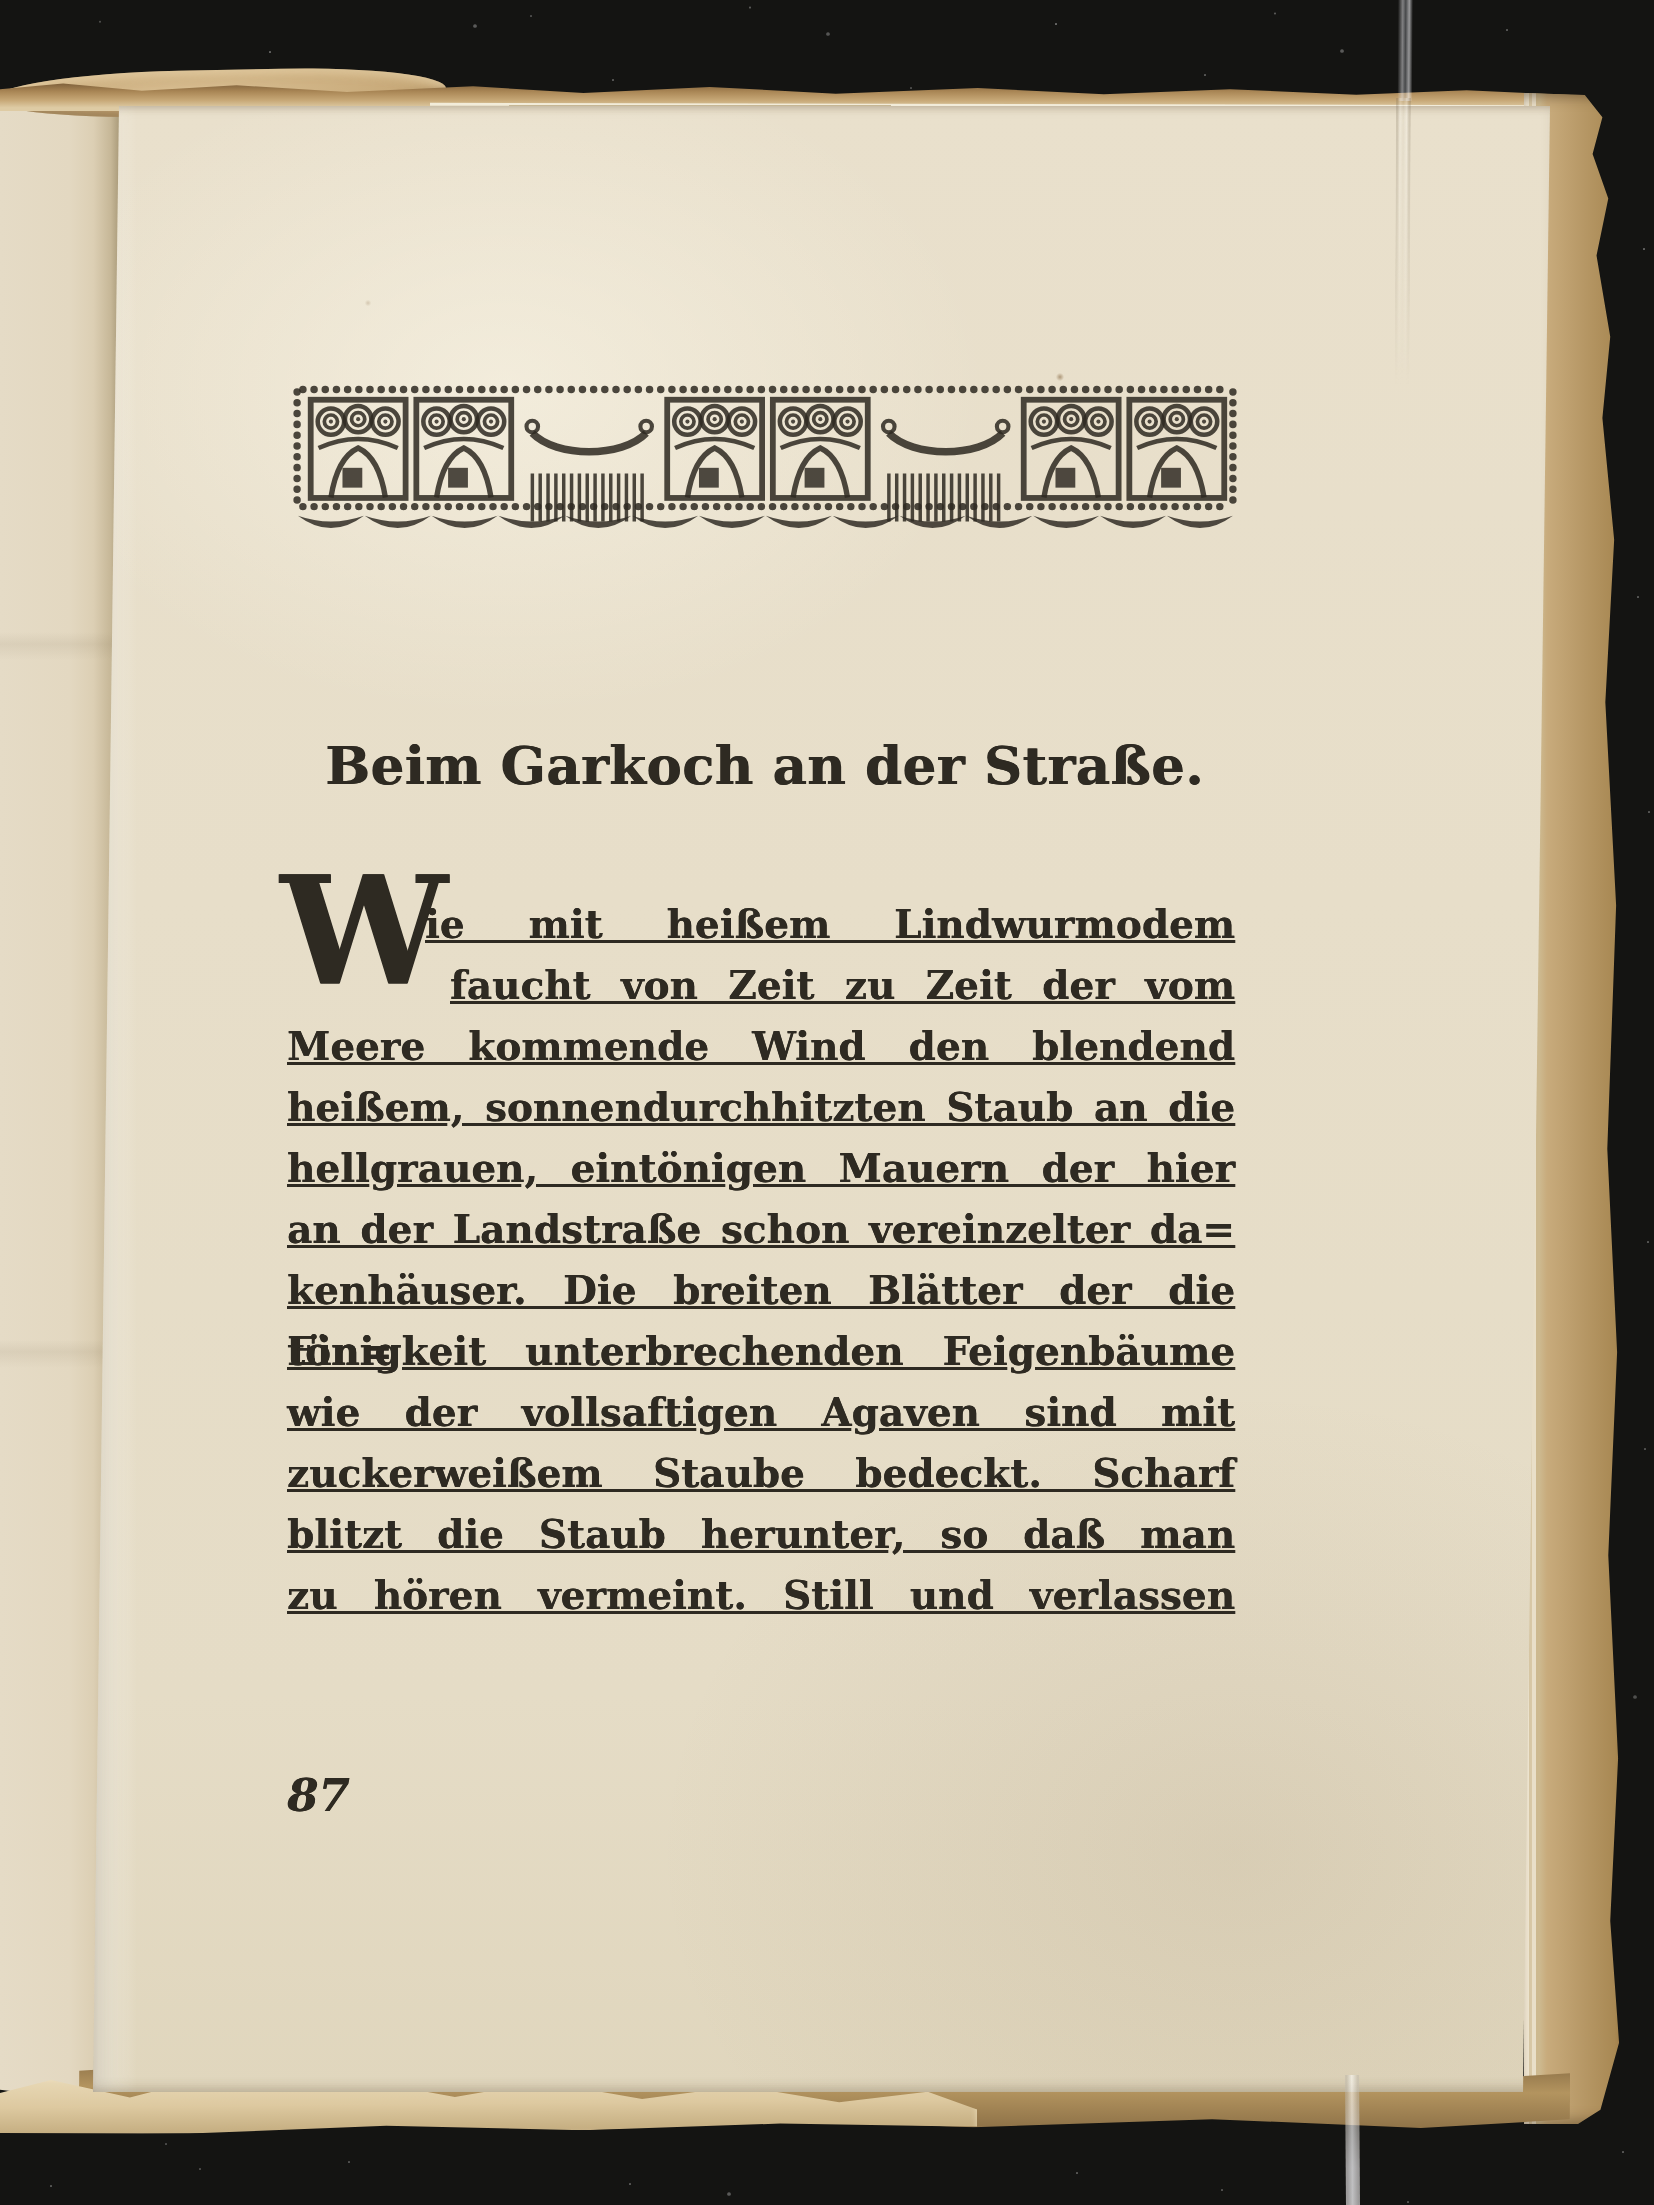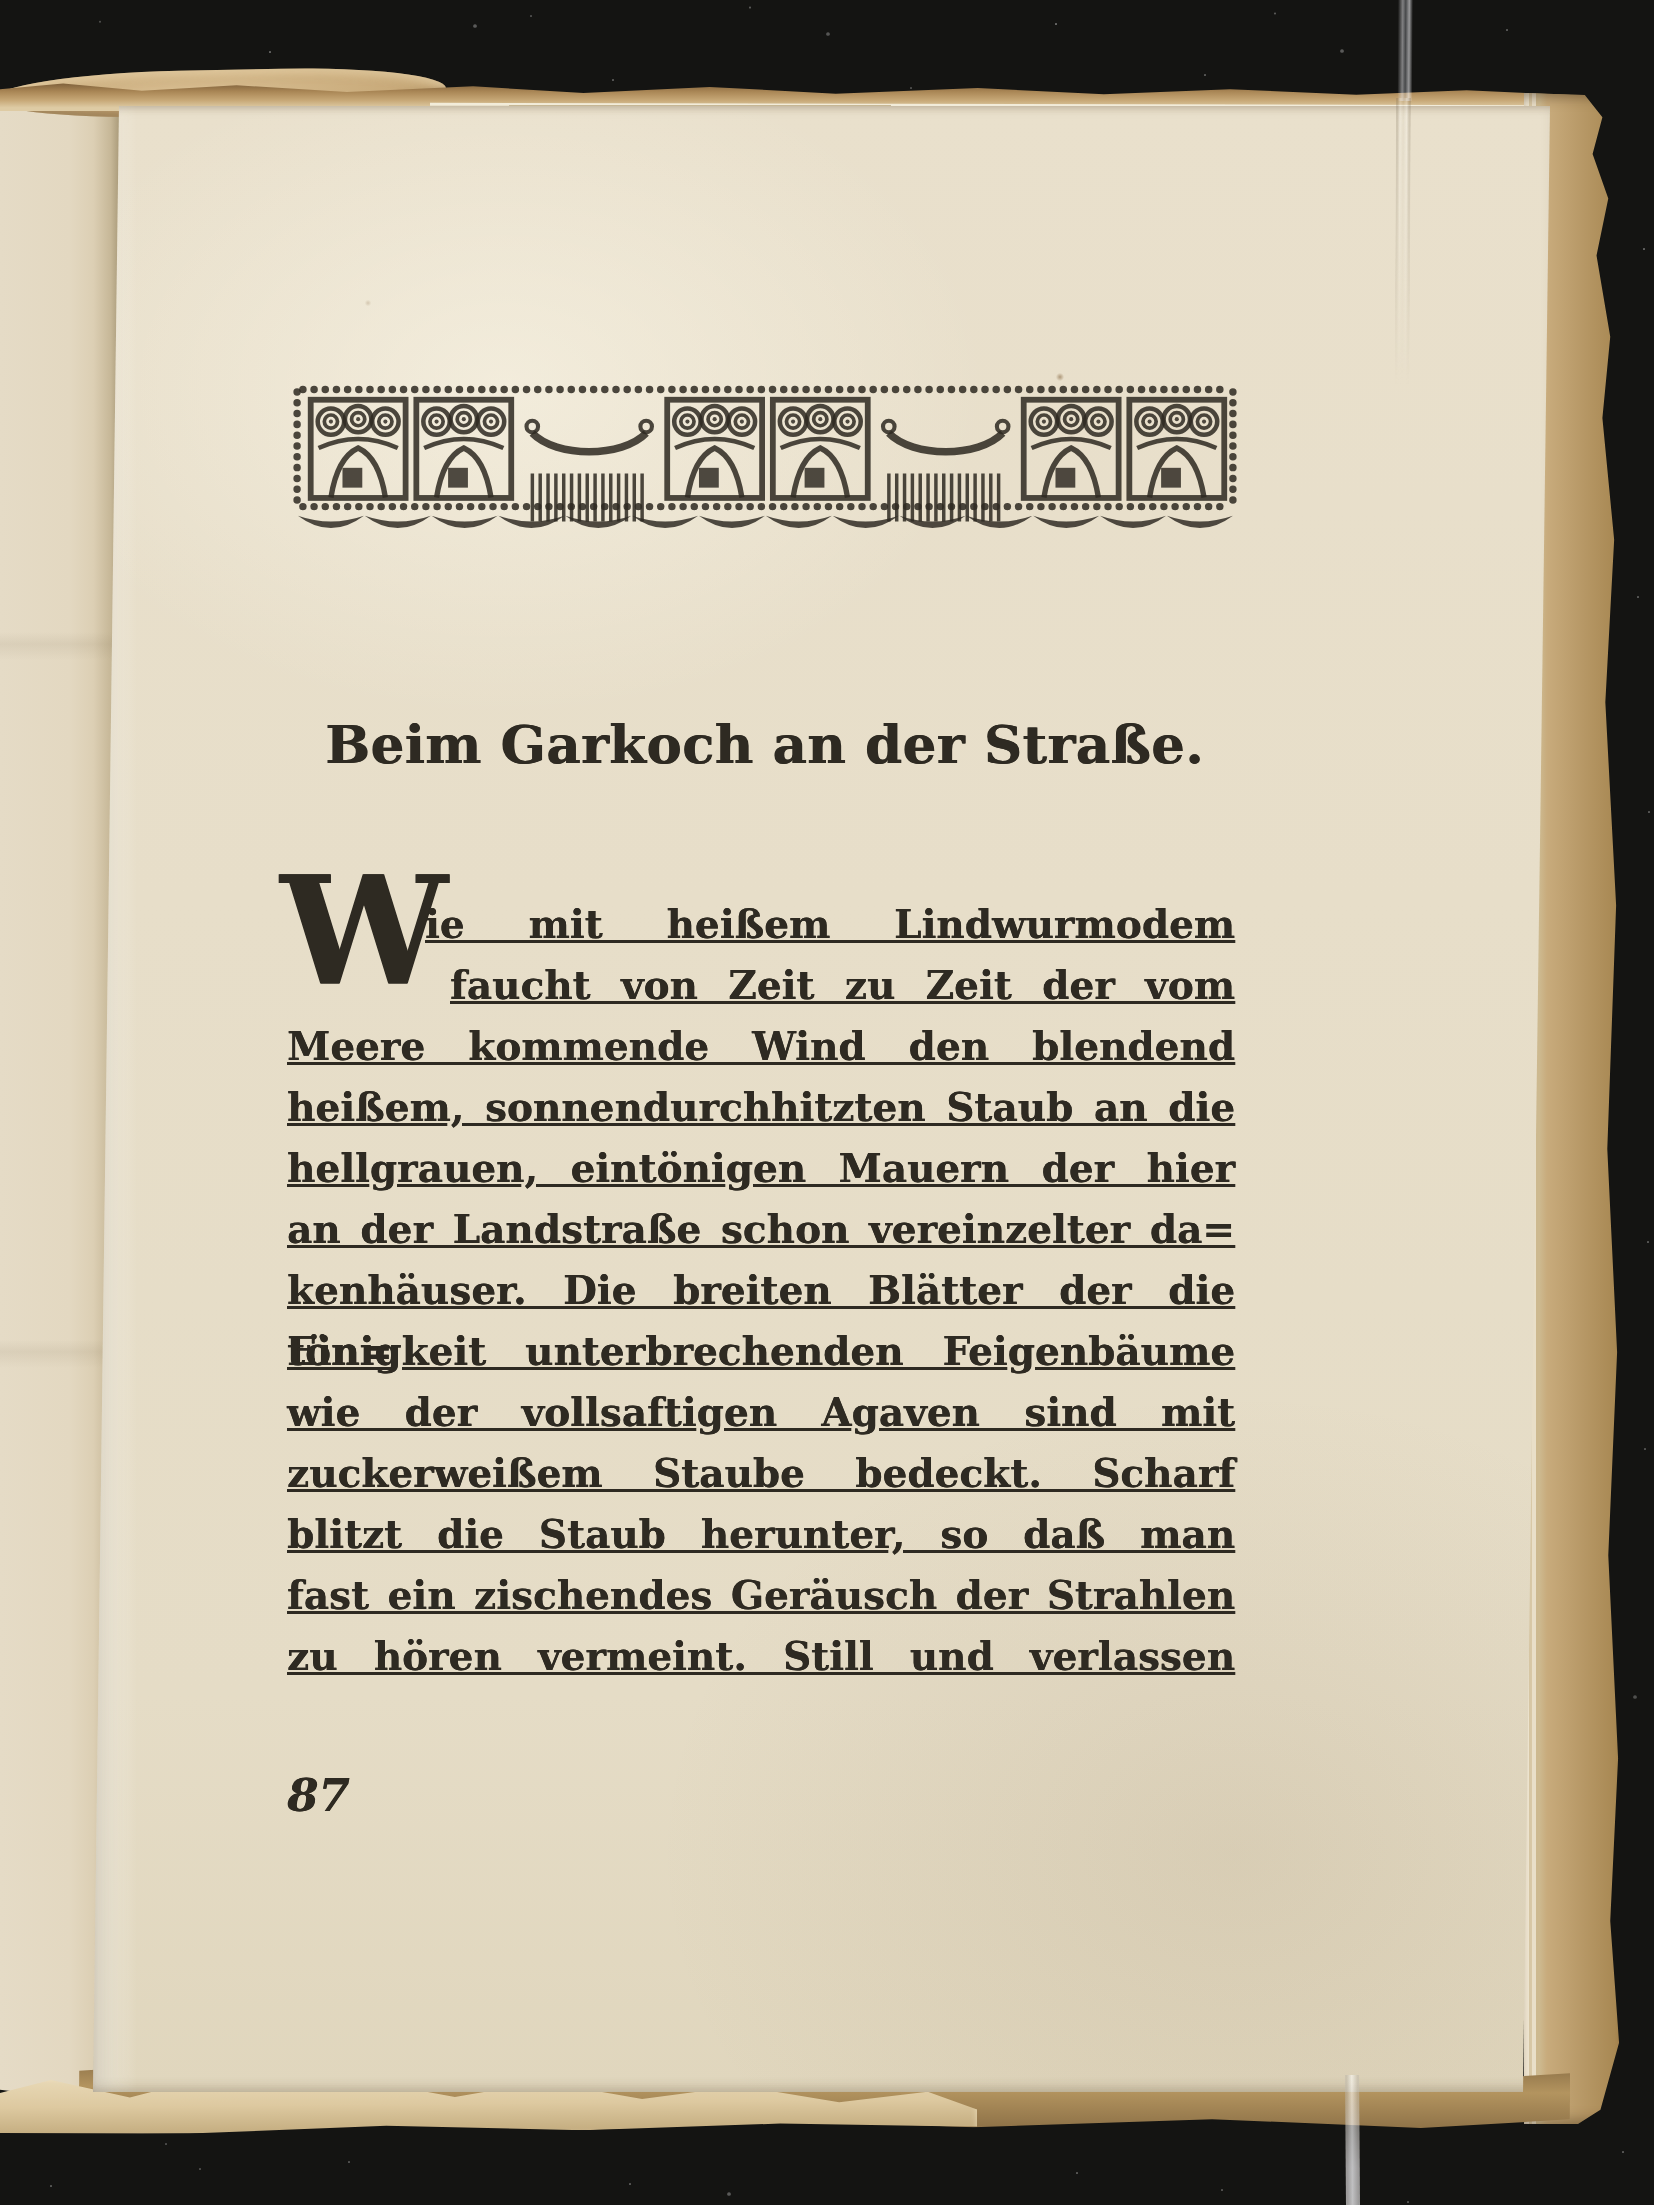--- a/index.html
+++ b/index.html
@@ -88,21 +88,21 @@
                inset 0 -10px 13.2px -8.3px rgba(97,80,55,.30);
     color:var(--ink,#2e2a22);
   }
   
   .ornament{position:absolute;left:197px;top:276px;width:950px;height:170px;}
   .ornament svg{display:block;width:100%;height:100%;}
   .ornament .ink{stroke:var(--ink,#332e26);fill:none;opacity:.86;}
   .ornament .inkfill{fill:var(--ink,#332e26);stroke:none;opacity:.84;}
   
   .title{
-    position:absolute;left:195px;top:612px;width:953px;height:66px;
+    position:absolute;left:195px;top:633px;width:953px;height:66px;
     font-size:53px;line-height:1;font-weight:bold;text-align:center;letter-spacing:0.4px;
     text-shadow:0.7px 0 0 currentColor;white-space:nowrap;
   }
   .dropcap{
     position:absolute;left:187px;top:751px;width:149px;height:157px;
     font-size:149px;line-height:1;font-weight:bold;
     text-shadow:0.8px 0 0 currentColor;
   }
   .textblock{position:absolute;left:194px;top:788px;width:948px;}
   .tline{
@@ -221,21 +221,20 @@
           <div class="tline">faucht von Zeit zu Zeit der vom</div>
           <div class="tline">Meere kommende Wind den blendend</div>
           <div class="tline">heißem, sonnendurchhitzten Staub an die</div>
           <div class="tline">hellgrauen, eintönigen Mauern der hier</div>
           <div class="tline">an der Landstraße schon vereinzelter da=</div>
           <div class="tline">kenhäuser. Die breiten Blätter der die Ein=</div>
           <div class="tline">tönigkeit unterbrechenden Feigenbäume</div>
           <div class="tline">wie der vollsaftigen Agaven sind mit</div>
           <div class="tline">zuckerweißem Staube bedeckt. Scharf</div>
           <div class="tline">blitzt die Staub herunter, so daß man</div>
-          <div class="tline">fast ein zischendes Geräusch der Strahlen</div>
           <div class="tline">zu hören vermeint. Still und verlassen</div>
         </div>
 
       <div class="pagenum">87</div>
     </div>
 
     <div class="strip strip-top-black"></div>
     <div class="strip strip-top-page"></div>
     <div class="strip strip-bottom"></div>
   </div>

